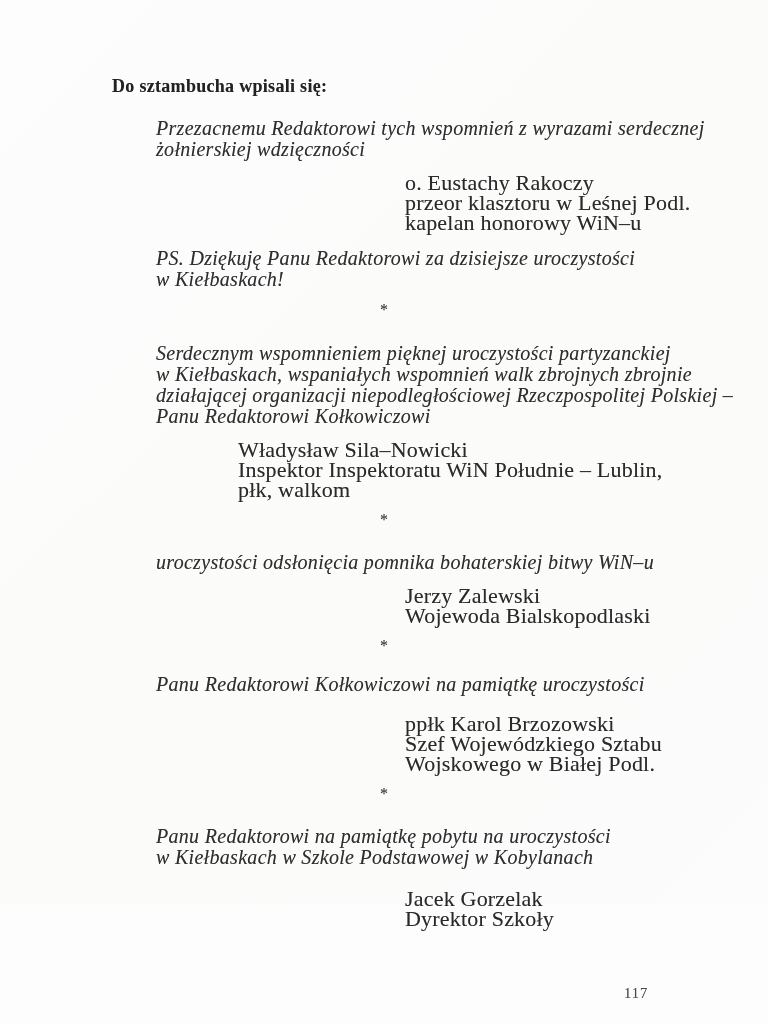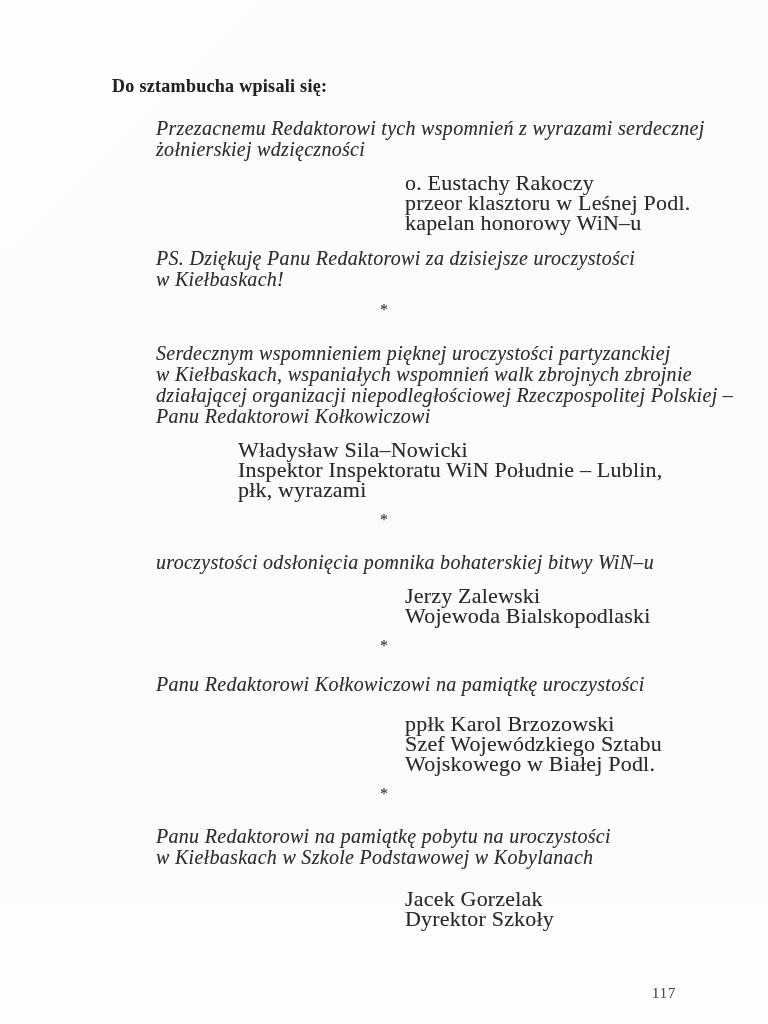--- a/index.html
+++ b/index.html
@@ -51,21 +51,21 @@
   .sig-wide { margin-left: 293px; }
   .sig-mid  { margin-left: 126px; }
   .sep {
     text-align: center;
     font-size: 16px;
     line-height: 16px;
     color: #3a3a3a;
   }
   .pageno {
     position: absolute;
-    left: 652px;
+    left: 624px;
     top: 985px;
     font-size: 14.5px;
     letter-spacing: 1px;
     color: #4a4a4a;
     text-shadow: 0 0 0.5px rgba(70,70,70,0.4);
   }
 </style>
 </head>
 <body>
 
@@ -92,21 +92,21 @@
 
     <div class="ded" style="margin-top:25px">
       <div class="line">Serdecznym wspomnieniem pięknej uroczystości partyzanckiej</div>
       <div class="line">w Kiełbaskach, wspaniałych wspomnień walk zbrojnych zbrojnie</div>
       <div class="line">działającej organizacji niepodległościowej Rzeczpospolitej Polskiej –</div>
       <div class="line">Panu Redaktorowi Kołkowiczowi</div>
     </div>
     <div class="sig sig-mid" style="margin-top:13px">
       <div class="line">Władysław Sila–Nowicki</div>
       <div class="line">Inspektor Inspektoratu WiN Południe – Lublin,</div>
-      <div class="line">płk, wyrazami</div>
+      <div class="line">płk, walkom</div>
     </div>
 
     <div class="sep" style="margin-top:12px">*</div>
 
     <div class="ded" style="margin-top:24px">
       <div class="line">uroczystości odsłonięcia pomnika bohaterskiej bitwy WiN–u</div>
     </div>
     <div class="sig sig-wide" style="margin-top:13px">
       <div class="line">Jerzy Zalewski</div>
       <div class="line">Wojewoda Bialskopodlaski</div>

